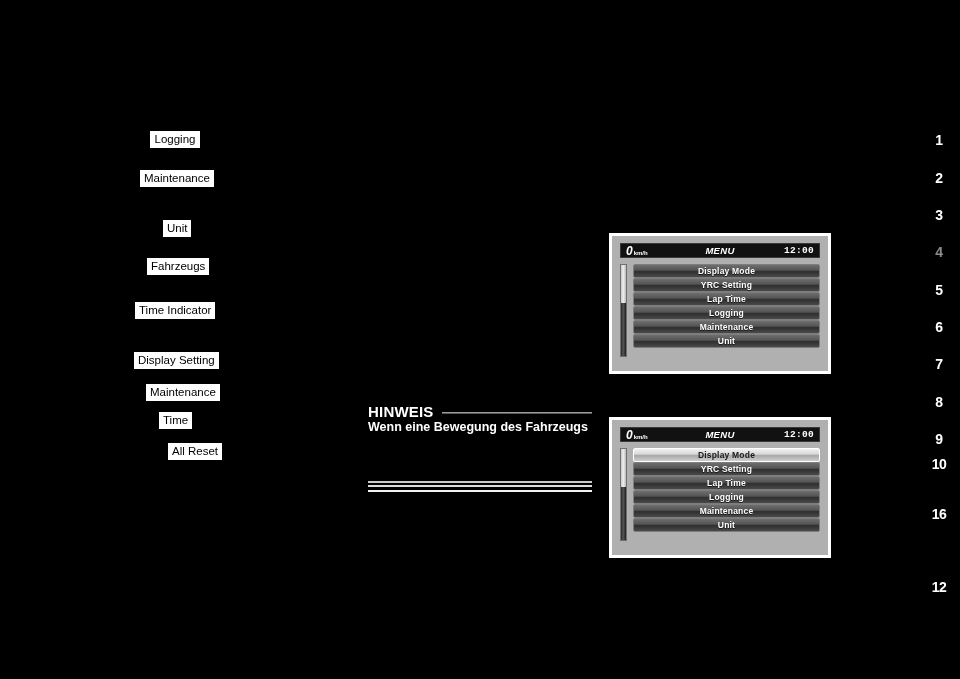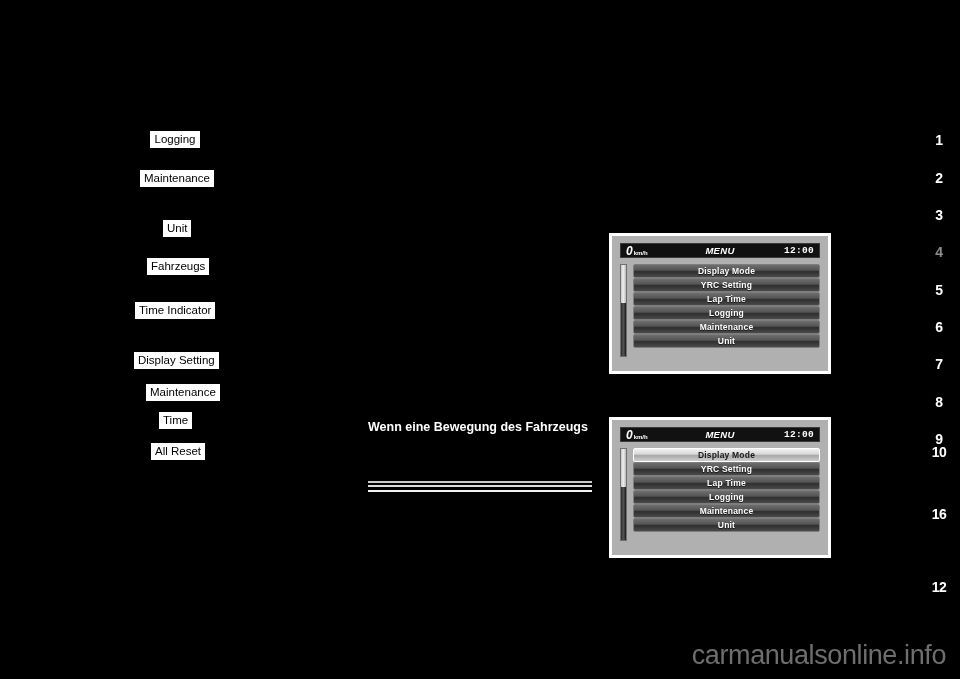--- a/index.html
+++ b/index.html
@@ -250,24 +250,28 @@
 
   <div id="left-labels">
       <div class="label-chip" style="left: 150px; top: 131px; min-width: 50px;">Logging</div>
       <div class="label-chip" style="left: 140px; top: 170px; min-width: 70px;">Maintenance</div>
       <div class="label-chip" style="left: 163px; top: 220px; min-width: 25px;">Unit</div>
       <div class="label-chip" style="left: 147px; top: 258px; min-width: 57px;">Fahrzeugs</div>
       <div class="label-chip" style="left: 135px; top: 302px; min-width: 80px;">Time Indicator</div>
       <div class="label-chip" style="left: 134px; top: 352px; min-width: 82px;">Display Setting</div>
       <div class="label-chip" style="left: 146px; top: 384px; min-width: 58px;">Maintenance</div>
       <div class="label-chip" style="left: 159px; top: 412px; min-width: 32px;">Time</div>
-      <div class="label-chip" style="left: 151px; top: 443px; min-width: 49px;">All Reset</div>
+      <div class="label-chip" style="left: 168px; top: 443px; min-width: 49px;">All Reset</div>
     </div>
 
   <div class="note-block">
+    <div class="note-head">
+      <span class="note-title">HINWEIS</span>
+      <span class="note-rule"></span>
+    </div>
     <div class="note-body">
       <span>Wenn eine Bewegung des Fahrzeugs er</span>
     </div>
     <div class="note-foot">
       <div class="ln1"></div>
       <div class="ln-gap"></div>
       <div class="ln2"></div>
       <div class="ln-gap2"></div>
       <div class="ln3"></div>
     </div>
@@ -331,20 +335,19 @@
   <div id="chapter-tabs">
       <div class="chapter-tab" style="top: 128px;">1</div>
       <div class="chapter-tab" style="top: 166px;">2</div>
       <div class="chapter-tab" style="top: 203px;">3</div>
       <div class="chapter-tab dim" style="top: 240px;">4</div>
       <div class="chapter-tab" style="top: 278px;">5</div>
       <div class="chapter-tab" style="top: 315px;">6</div>
       <div class="chapter-tab" style="top: 352px;">7</div>
       <div class="chapter-tab" style="top: 390px;">8</div>
       <div class="chapter-tab" style="top: 427px;">9</div>
-      <div class="chapter-tab" style="top: 440px;">10</div>
+      <div class="chapter-tab" style="top: 452px;">10</div>
       <div class="chapter-tab" style="top: 502px;">16</div>
       <div class="chapter-tab" style="top: 539px; margin-top: 36px;">12</div>
     </div>
 
-  <div class="watermark">carmanualsonline.info</div>
 
 </div>
 
 </body></html>

